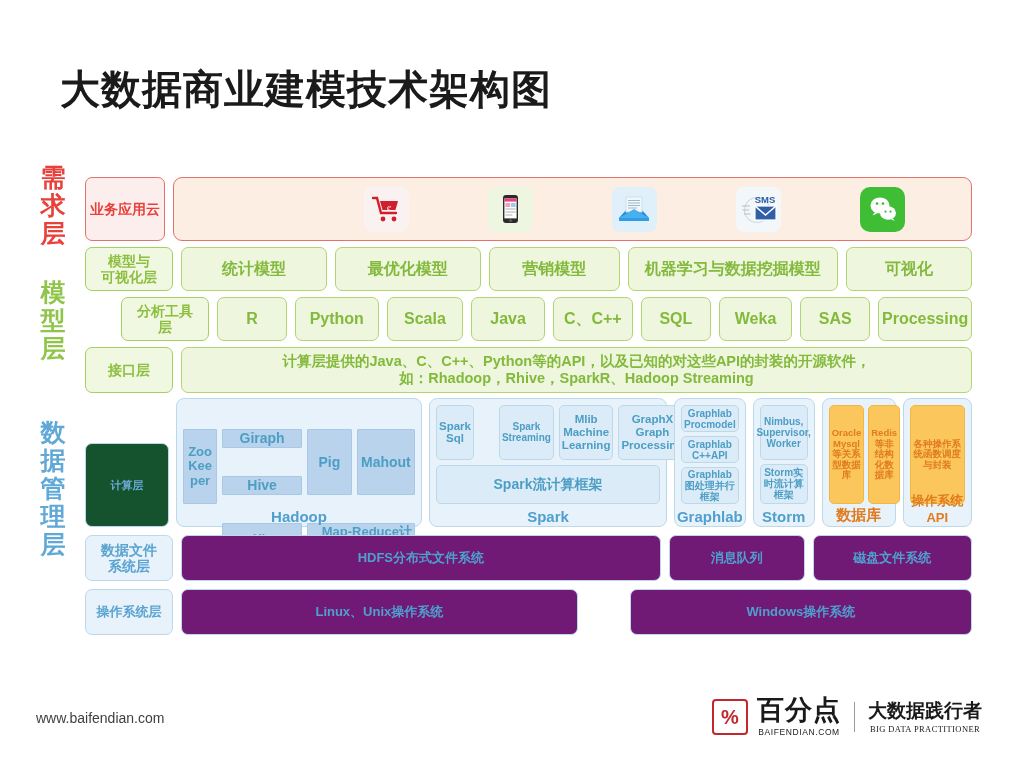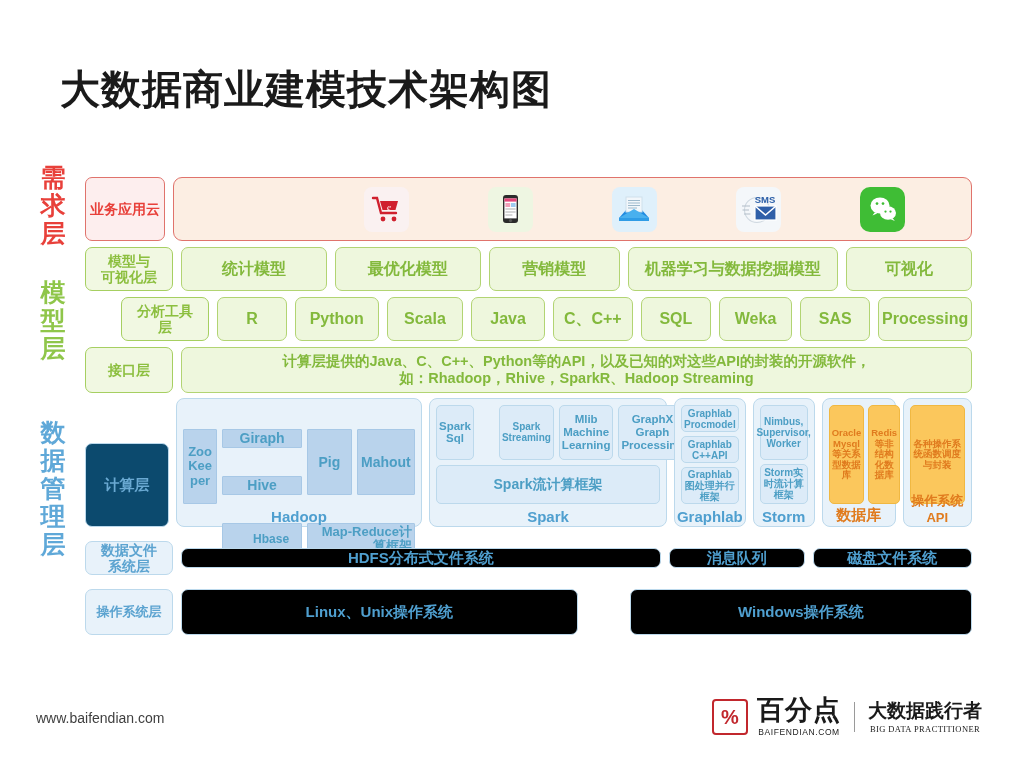--- a/index.html
+++ b/index.html
@@ -63,22 +63,22 @@
     background:#eef7dd;border:1.5px solid #b2d473;color:#83b93c;font-size:16px;
   }
   .r-model{top:247px;height:44px;width:887px;}
   .r-tools{top:297px;height:44px;width:887px;}
   .r-api{top:347px;height:46px;width:887px;}
   .c-api{flex:1;font-size:14.5px;padding:3px 8px;}
 
   
   .r-compute{top:398px;height:129px;width:887px;gap:7px;}
   .c-calc{
-    width:88px;background:#0c4a6e;border:1.4px solid #bcd9ec;
-    color:#6aa9d2;font-size:15px;margin-top:45px;
+    width:88px;background:#14532d;border:1.4px solid #bcd9ec;
+    color:#6aa9d2;font-size:11px;margin-top:45px;
   }
   .group{
     background:#e8f2fa;border:1.4px solid #bcd9ec;border-radius:8px;
     position:relative;box-sizing:border-box;padding:6px 6px 22px 6px;
     display:flex;gap:5px;
   }
   .group > .gname{
     position:absolute;bottom:1px;left:0;right:0;text-align:center;
     font-size:15px;font-weight:bold;color:#4f9fcf;
   }
@@ -115,28 +115,28 @@
 
   
   .g-small{width:72px;flex-direction:column;gap:4px;}
   .g-storm{width:62px;flex-direction:column;gap:4px;}
 
   
   .g-db{width:74px;gap:4px;}
   .g-os{width:72px;}
 
   
-  .r-fs{top:535px;height:46px;width:887px;align-items:center;}
+  .r-fs{top:535px;height:46px;width:887px;}
   .r-os{top:589px;height:46px;width:887px;}
   .lbl-blue{
     width:88px;background:#e8f2fa;border:1.4px solid #bcd9ec;
     color:#5ba3d0;font-size:14px;
   }
   .c-blue-wide{
-    background:#000000;border:1.4px solid #bcd9ec;color:#4f9fcf;font-size:15px;
+    background:#701a75;border:1.4px solid #bcd9ec;color:#4f9fcf;font-size:13px;
   }
 
   
   .url{
     position:absolute;left:36px;top:710px;
     font-size:14px;color:#3f3f3f;font-weight:normal;
   }
   .logo{position:absolute;right:42px;top:697px;display:flex;align-items:center;gap:9px;}
   .logo-mark{
     width:32px;height:32px;border:2.4px solid #c1272d;border-radius:4px;

